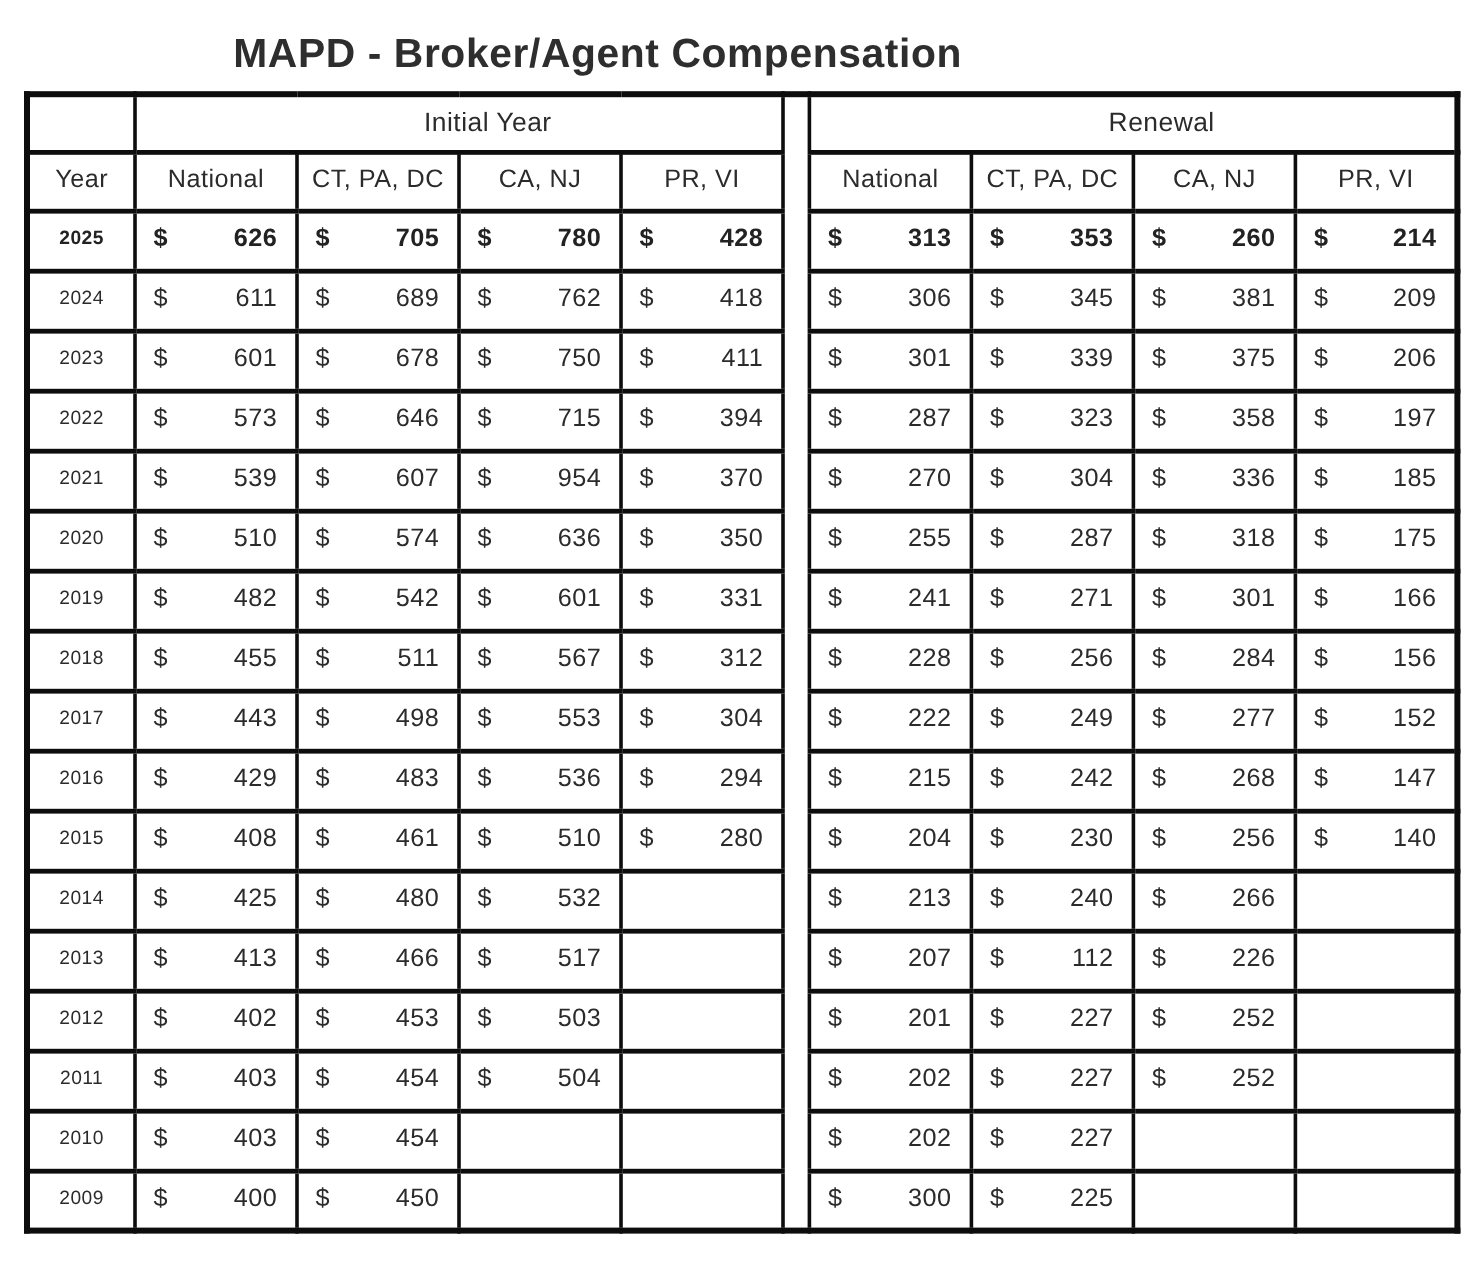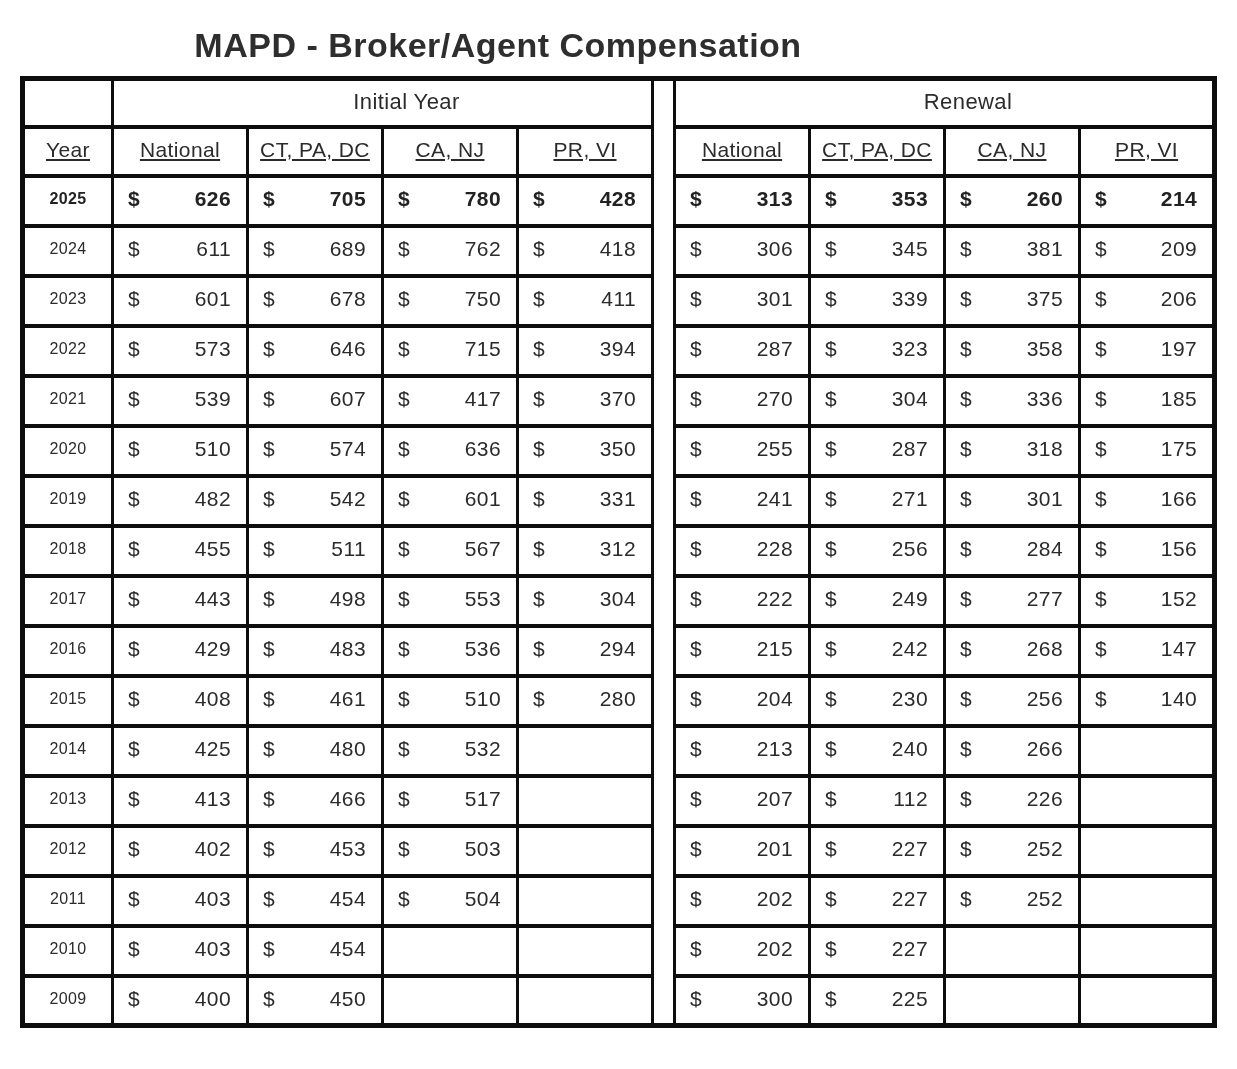--- a/index.html
+++ b/index.html
@@ -57,21 +57,21 @@
 
   .cell {
     margin-top: 8px;
     font-size: 16px;
     letter-spacing: 0.4px;
     line-height: 26px;
     white-space: nowrap;
   }
   .cell.center { text-align: center; }
   .group-header .cell { font-size: 22px; padding-left: 48px; }
-  .col-header .cell { font-size: 21px; text-decoration: underline; }
+  .col-header .cell { font-size: 21px; }
 
   .money {
     display: flex;
     justify-content: space-between;
     align-items: baseline;
     margin-top: 8px;
     padding: 0 15px 0 14px;
     font-size: 21px;
     letter-spacing: 0.4px;
     line-height: 26px;
@@ -362,21 +362,21 @@
           </td>
           <td class="money-cell">
             <div class="money">
               <span>$</span>
               <span>607</span>
             </div>
           </td>
           <td class="money-cell">
             <div class="money">
               <span>$</span>
-              <span>417</span>
+              <span>954</span>
             </div>
           </td>
           <td class="money-cell">
             <div class="money">
               <span>$</span>
               <span>370</span>
             </div>
           </td>
           <td class="money-cell">
             <div class="money">

